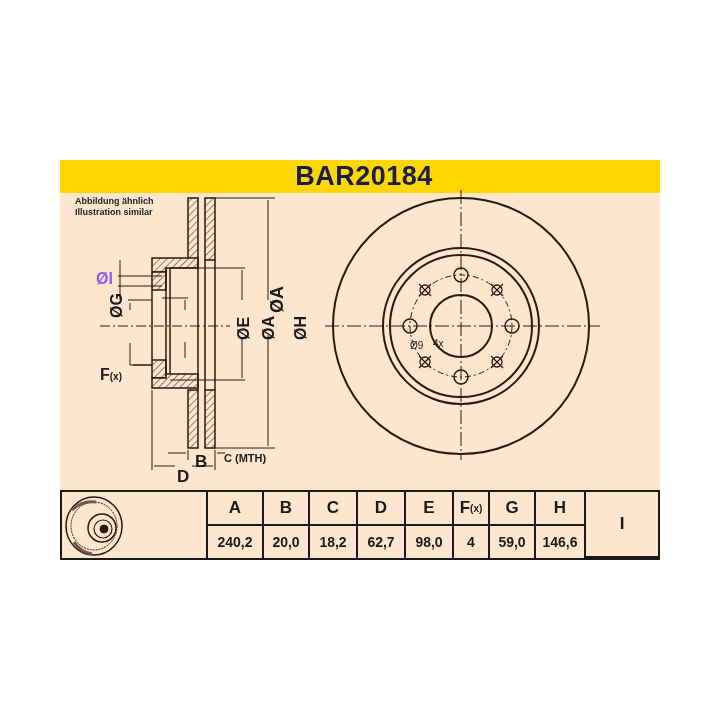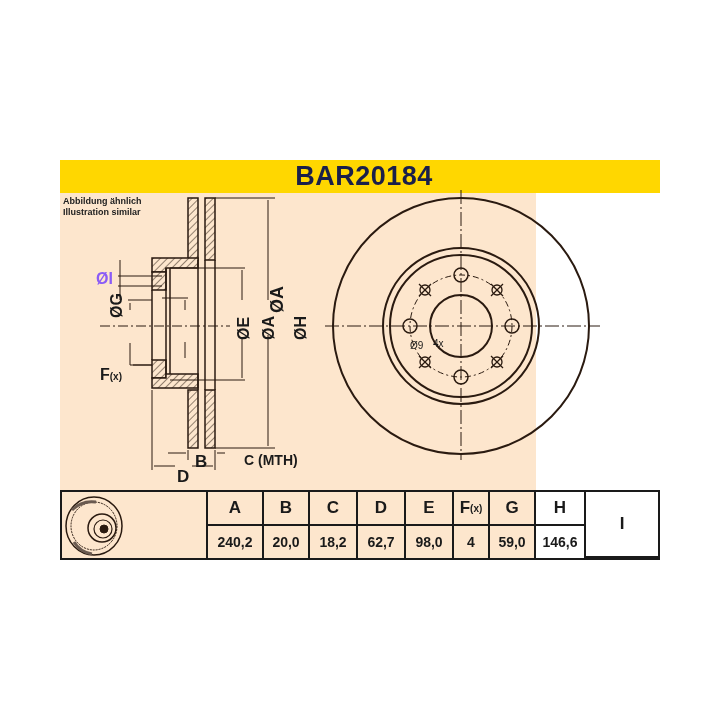--- a/index.html
+++ b/index.html
@@ -1,20 +1,20 @@
 <!DOCTYPE html>
 <html><head>
 <meta charset="utf-8">
 <style>
   html, body { margin:0; padding:0; background:#ffffff; }
   body { width:720px; height:720px; position:relative; overflow:hidden; font-family:"Liberation Sans", sans-serif; }
-  #panel { position:absolute; left:60px; top:160px; width:476px; height:400px; background:#fde6cd; }
+  #panel { position:absolute; left:60px; top:160px; width:600px; height:400px; background:#fde6cd; }
   #header { position:absolute; left:0; top:0; width:600px; height:33px; background:#ffd700; display:flex; align-items:center; justify-content:center; }
   #title { font-weight:bold; font-size:27px; color:#1a1f4a; letter-spacing:0.5px; margin-left:8px; }
-  #note { position:absolute; left:3px; top:36px; font-size:9px; font-weight:bold; color:#222; line-height:11px; }
+  #note { position:absolute; left:15px; top:36px; font-size:9px; font-weight:bold; color:#222; line-height:11px; }
   svg.draw { position:absolute; left:0; top:0; }
   #table { position:absolute; left:0; top:330px; width:600px; height:70px; border:2px solid #1a1a1a; box-sizing:border-box; display:flex; }
   #thumb { width:146px; border-right:2px solid #1a1a1a; box-sizing:border-box; position:relative; }
   .col { border-right:2px solid #1a1a1a; box-sizing:border-box; display:flex; flex-direction:column; }
   .col:last-child { border-right:none; }
   .hcell, .vcell { flex:1; display:flex; align-items:center; justify-content:center; font-weight:bold; color:#1a1a1a; }
   .hcell { font-size:17px; border-bottom:2px solid #1a1a1a; }
   .vcell { font-size:14px; }
   .hcell small { font-size:10px; }
 </style>
@@ -94,21 +94,21 @@
 
   <div style="position:absolute;left:36px;top:110px;font-weight:bold;font-size:16px;color:#8b5cf6;">ØI</div>
   <div style="position:absolute;left:48px;top:158px;font-weight:bold;font-size:16px;color:#1a1a1a;transform:rotate(-90deg);transform-origin:left top;">ØG</div>
   <div style="position:absolute;left:175px;top:180px;font-weight:bold;font-size:16px;color:#1a1a1a;transform:rotate(-90deg);transform-origin:left top;">ØE</div>
   <div style="position:absolute;left:232px;top:180px;font-weight:bold;font-size:16px;color:#1a1a1a;transform:rotate(-90deg);transform-origin:left top;">ØH</div>
   <div style="position:absolute;left:200px;top:180px;font-weight:bold;font-size:16px;color:#1a1a1a;transform:rotate(-90deg);transform-origin:left top;">ØA</div>
   <div style="position:absolute;left:40px;top:206px;font-weight:bold;font-size:16px;color:#1a1a1a;">
     <span>F</span><span style="font-size:10px;">(x)</span>
   </div>
   <div style="position:absolute;left:135px;top:292px;font-weight:bold;font-size:17px;color:#1a1a1a;">B</div>
-  <div style="position:absolute;left:184px;top:292px;font-weight:bold;font-size:14px;color:#1a1a1a;">C (MTH)</div>
+  <div style="position:absolute;left:164px;top:292px;font-weight:bold;font-size:11px;color:#1a1a1a;">C (MTH)</div>
   <div style="position:absolute;left:117px;top:307px;font-weight:bold;font-size:17px;color:#1a1a1a;">D</div>
 
   <svg class="draw" width="600" height="330">
     <g stroke="#2a1a10" fill="none">
       <circle cx="401" cy="166" r="128" stroke-width="2"></circle>
       <circle cx="401" cy="166" r="78" stroke-width="2"></circle>
       <circle cx="401" cy="166" r="71" stroke-width="2"></circle>
       <circle cx="401" cy="166" r="31" stroke-width="2"></circle>
       <circle cx="401" cy="166" r="51" stroke-width="1" stroke-dasharray="6,3,2,3"></circle>
       <line x1="265" y1="166" x2="540" y2="166" stroke-width="1" stroke-dasharray="14,3,2,3"></line>

